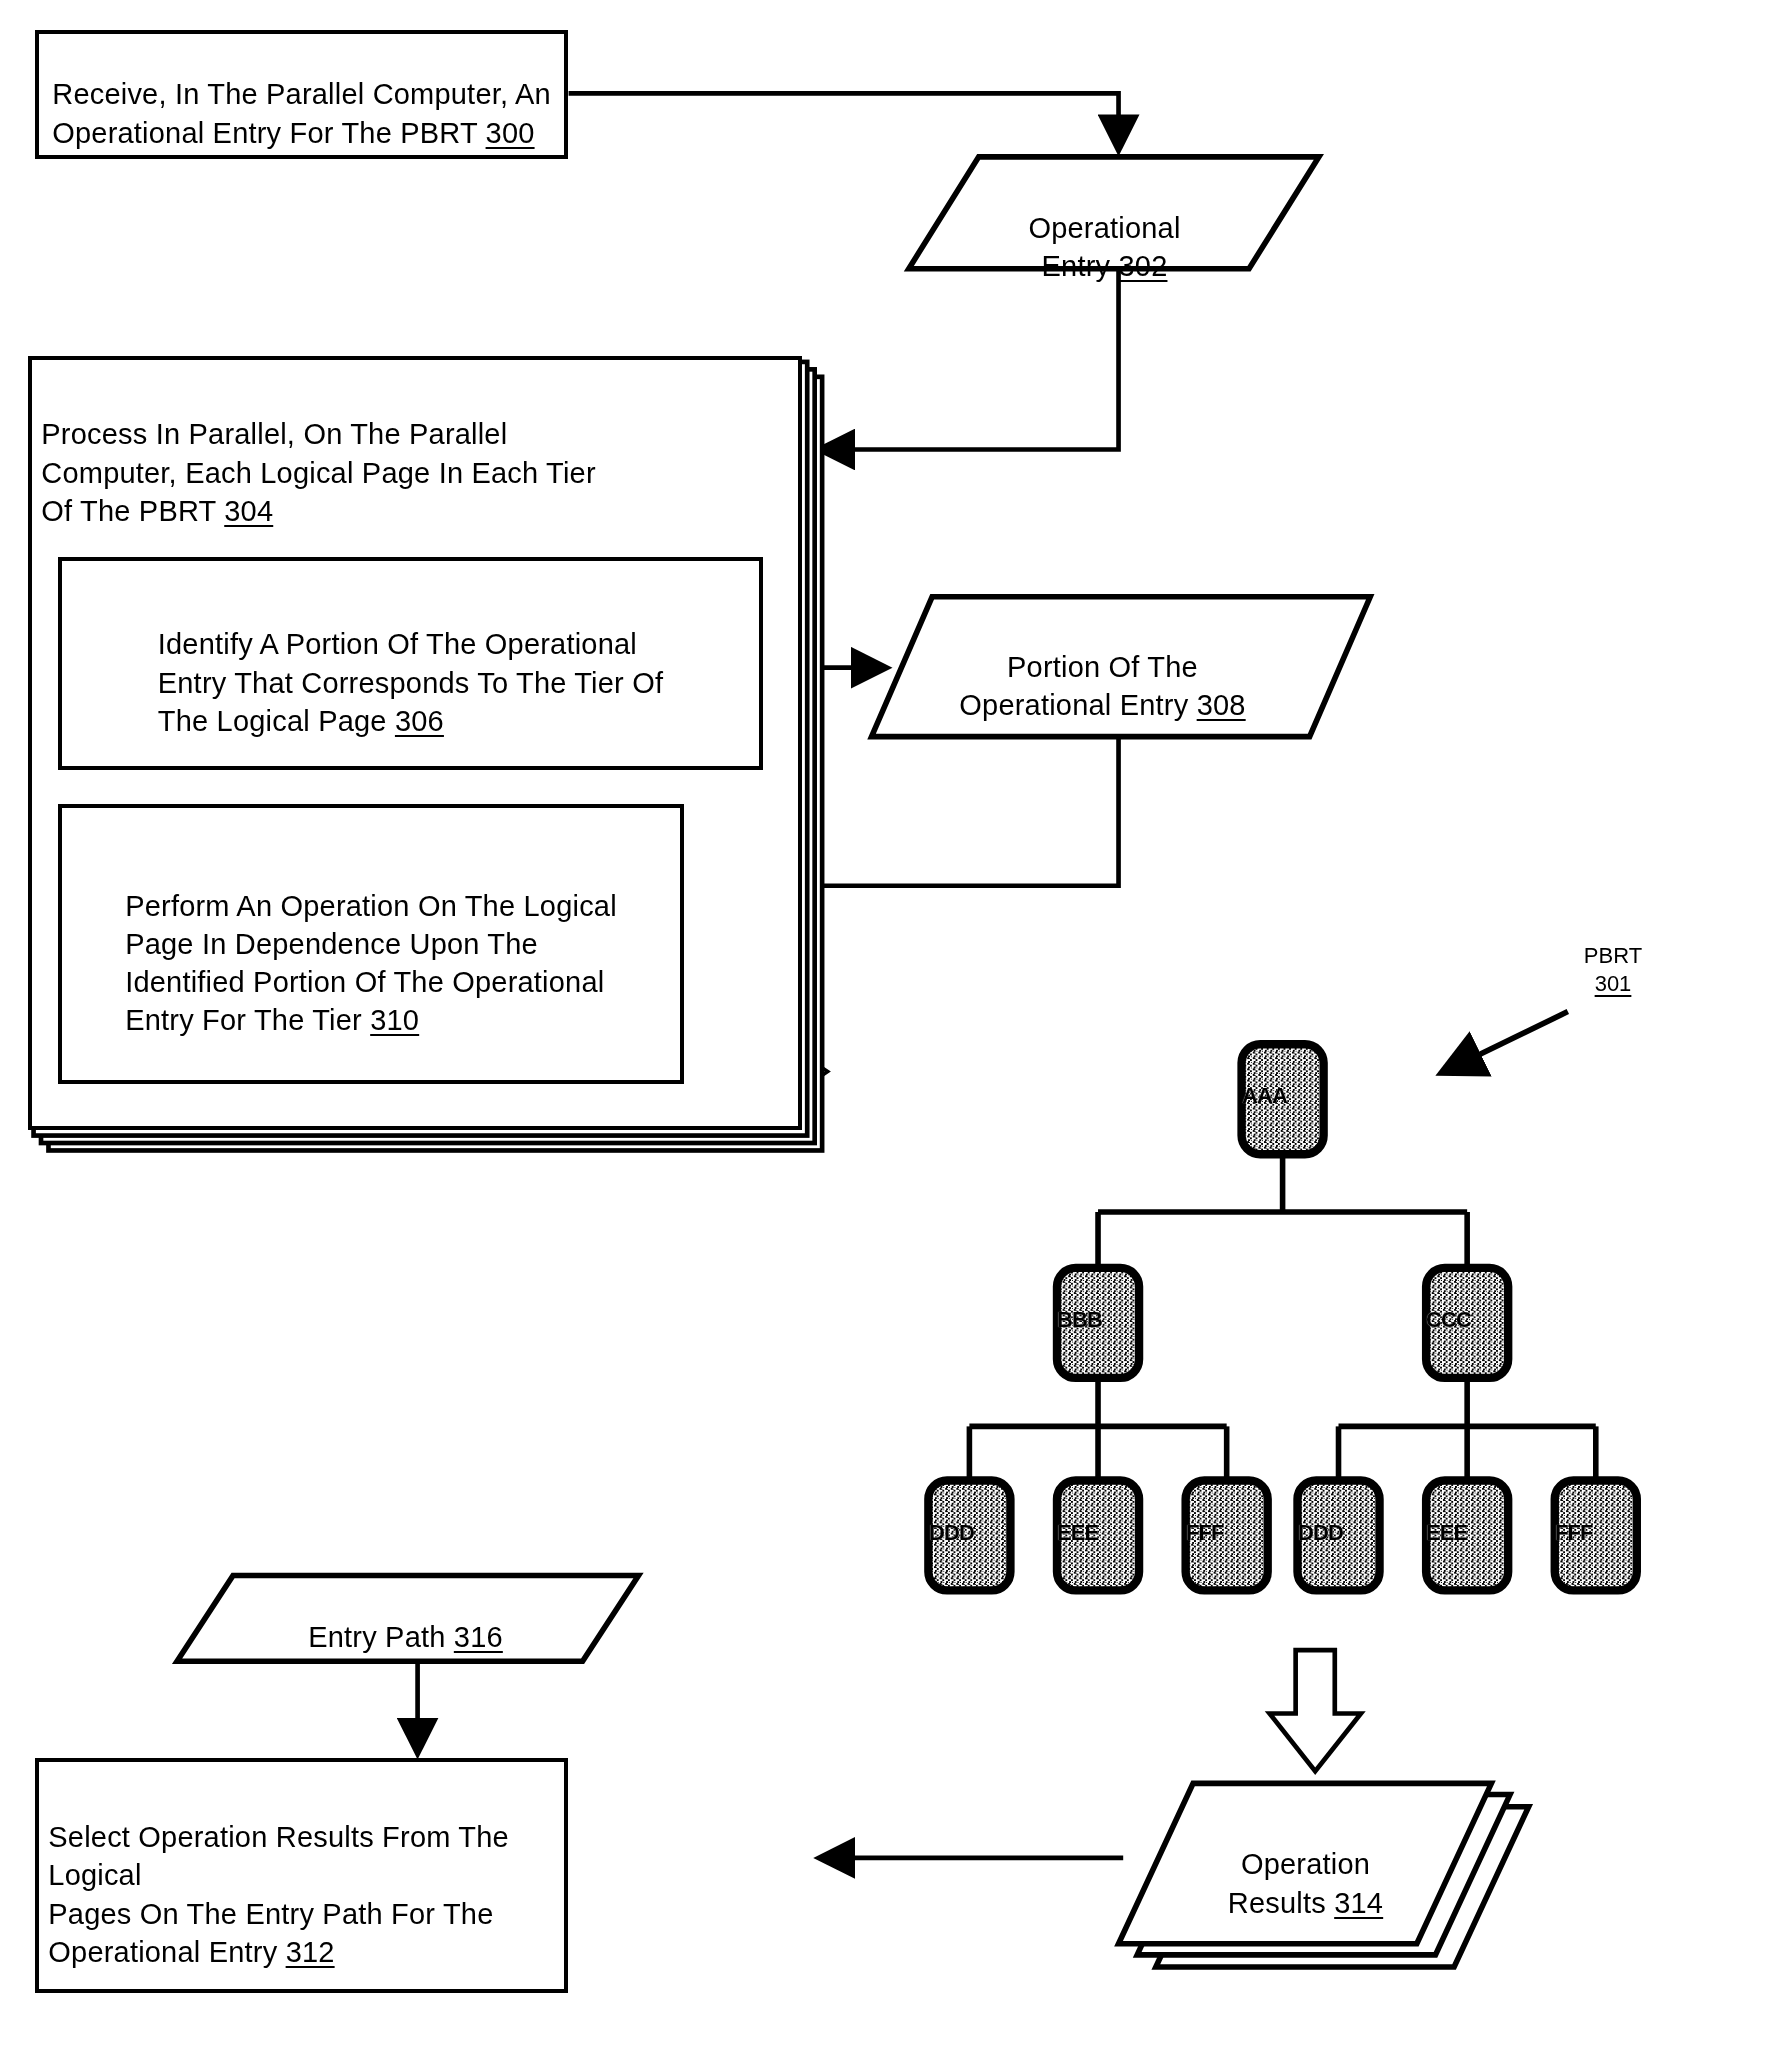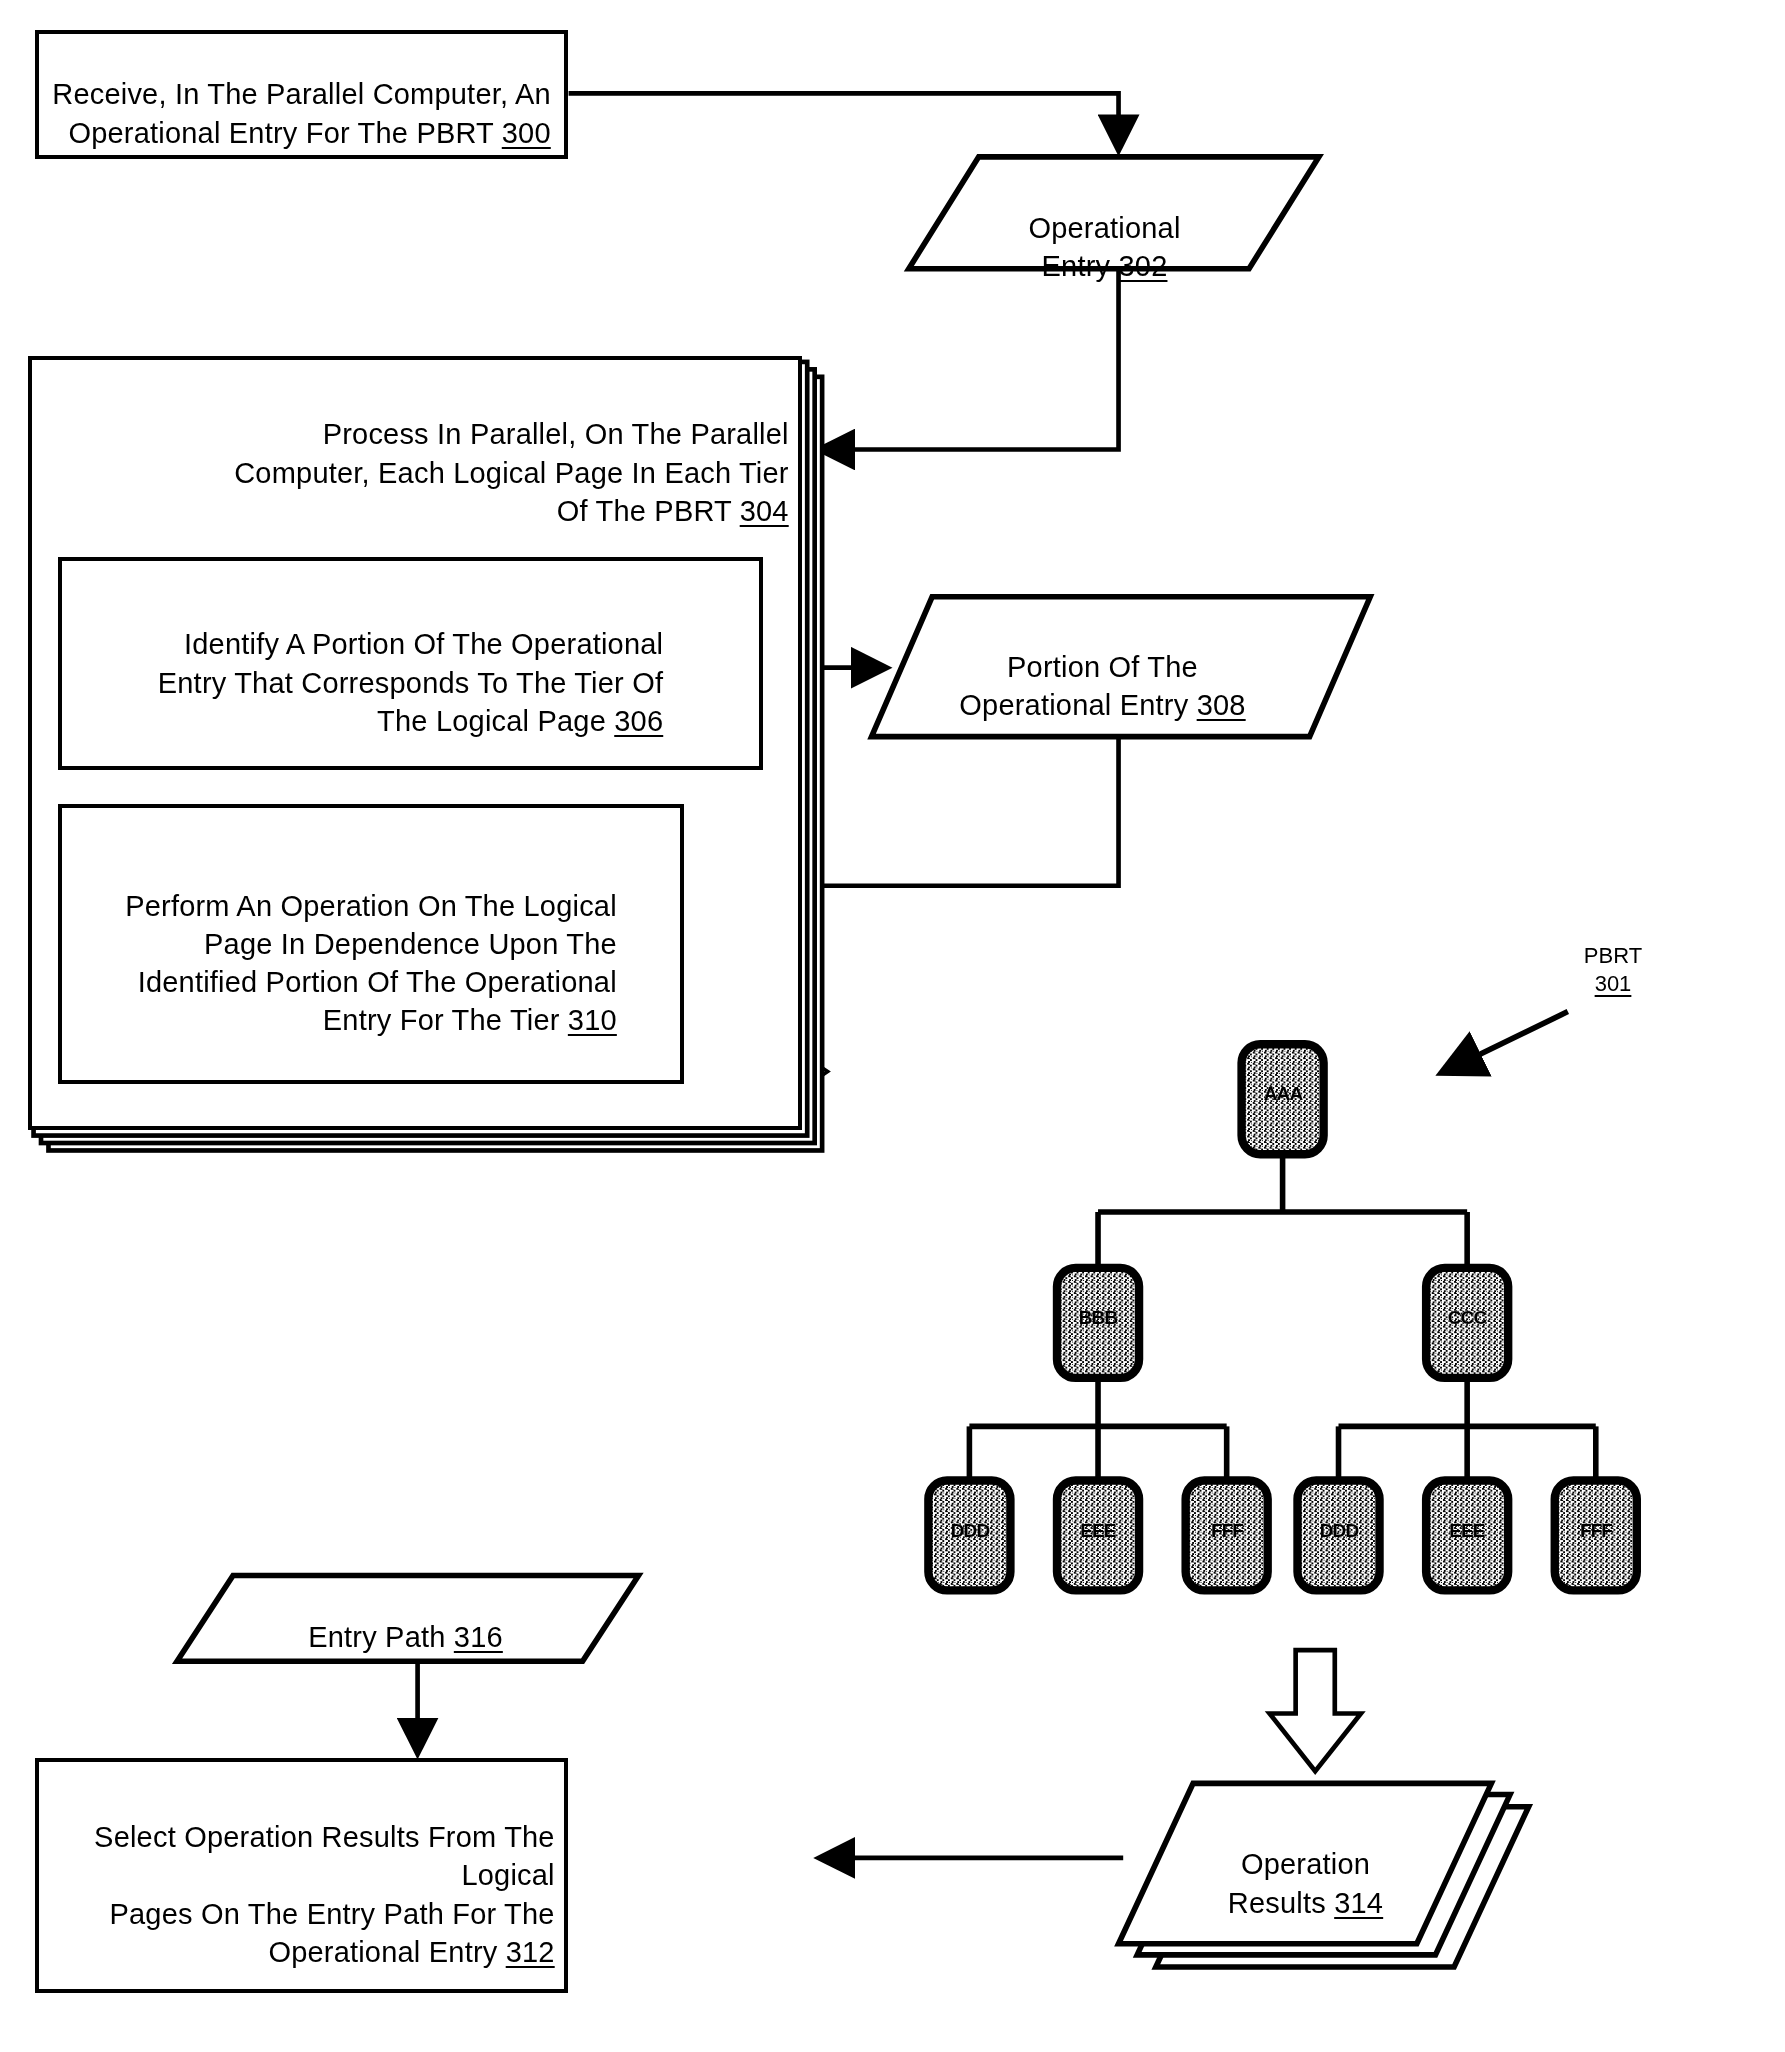--- a/index.html
+++ b/index.html
@@ -19,21 +19,21 @@
   .node {
     position: absolute;
     box-sizing: border-box;
   }
   .rect {
     border: 4.7px solid #000;
     background: #fff;
     display: flex;
     align-items: center;
     justify-content: center;
-    text-align: right;
+    text-align: left;
   }
   .txt {
     font-size: 29px;
     line-height: 1.32;
     letter-spacing: 0.2px;
     white-space: pre-line;
     padding: 0 9.3px;
   }
   .ref {
     text-decoration: underline;
@@ -50,24 +50,23 @@
   }
   .para-label {
     position: absolute;
     display: flex;
     align-items: center;
     justify-content: center;
     text-align: center;
   }
   .tree-node-label {
     position: absolute;
-    font-size: 19px;
+    font-size: 22px;
     font-weight: bold;
     color: #000;
-    text-align: center;
     letter-spacing: -0.9px;
     text-shadow: 0 0 0.9px #fff;
   }
   .plain-label {
     position: absolute;
     font-size: 22px;
     text-align: center;
     line-height: 1.25;
   }
 </style>

